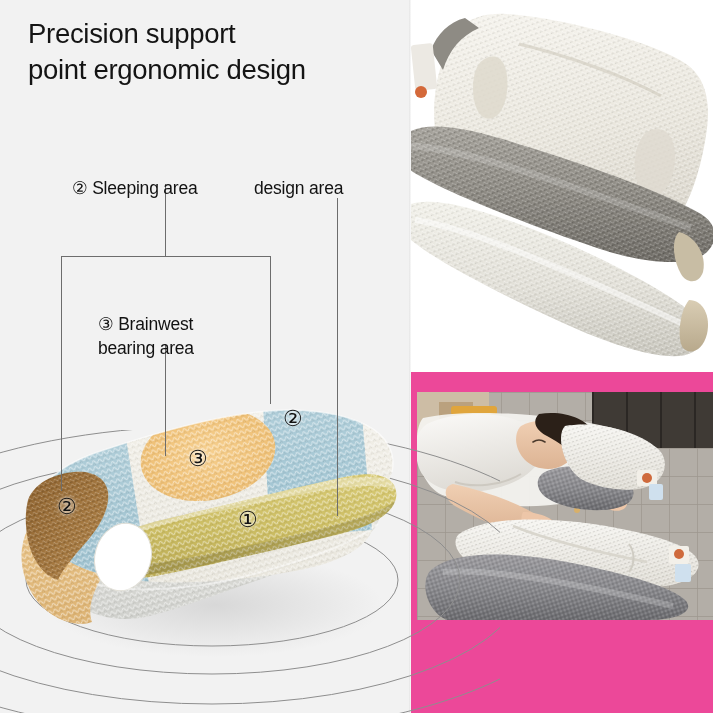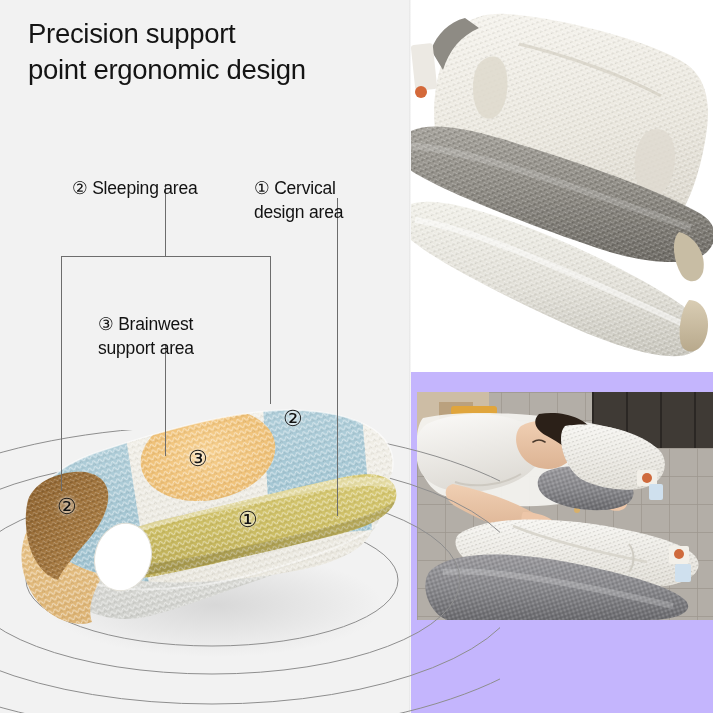--- a/index.html
+++ b/index.html
@@ -2,21 +2,21 @@
 <html><head>
 <meta charset="utf-8">
 <style>
   html,body{margin:0;padding:0;}
   body{
     width:713px;height:713px;
     background:#ffffff;
     font-family:"Liberation Sans", sans-serif;
     overflow:hidden;
   }
-  .canvas{position:relative;width:713px;height:713px;overflow:hidden;background:#c4b5fd;}
+  .canvas{position:relative;width:713px;height:713px;overflow:hidden;background:#ec4899;}
 
   
   .left-panel{
     position:absolute;left:0;top:0;width:411px;height:713px;
     background:#f2f2f2;
   }
   .panel-divider{
     position:absolute;left:409px;top:0;width:2px;height:713px;
     background:linear-gradient(to right,#e4e4e4,#fafafa);
   }
@@ -268,27 +268,26 @@
   <div class="ln ln-v ln-bracket-right"></div>
   <div class="ln ln-v ln-brain-stem"></div>
   <div class="ln ln-v ln-cervical"></div>
 
   <div class="title">Precision support
 point ergonomic design</div>
 
   <div class="label label-sleeping">② Sleeping area</div>
 
   <div class="label label-cervical">
-    <div>① Cervical</div>
     <div>design area</div>
   </div>
 
   <div class="label label-brainwest">
     <div>③ Brainwest</div>
-    <div>support area</div>
+    <div>bearing area</div>
   </div>
 
   <div class="pnum pnum-2a">②</div>
   <div class="pnum pnum-2b">②</div>
   <div class="pnum pnum-3">③</div>
   <div class="pnum pnum-1">①</div>
 
   <div class="photo photo-top">
     <svg class="ph-svg" viewBox="0 0 302 372" preserveAspectRatio="xMidYMid slice">
       <defs>

